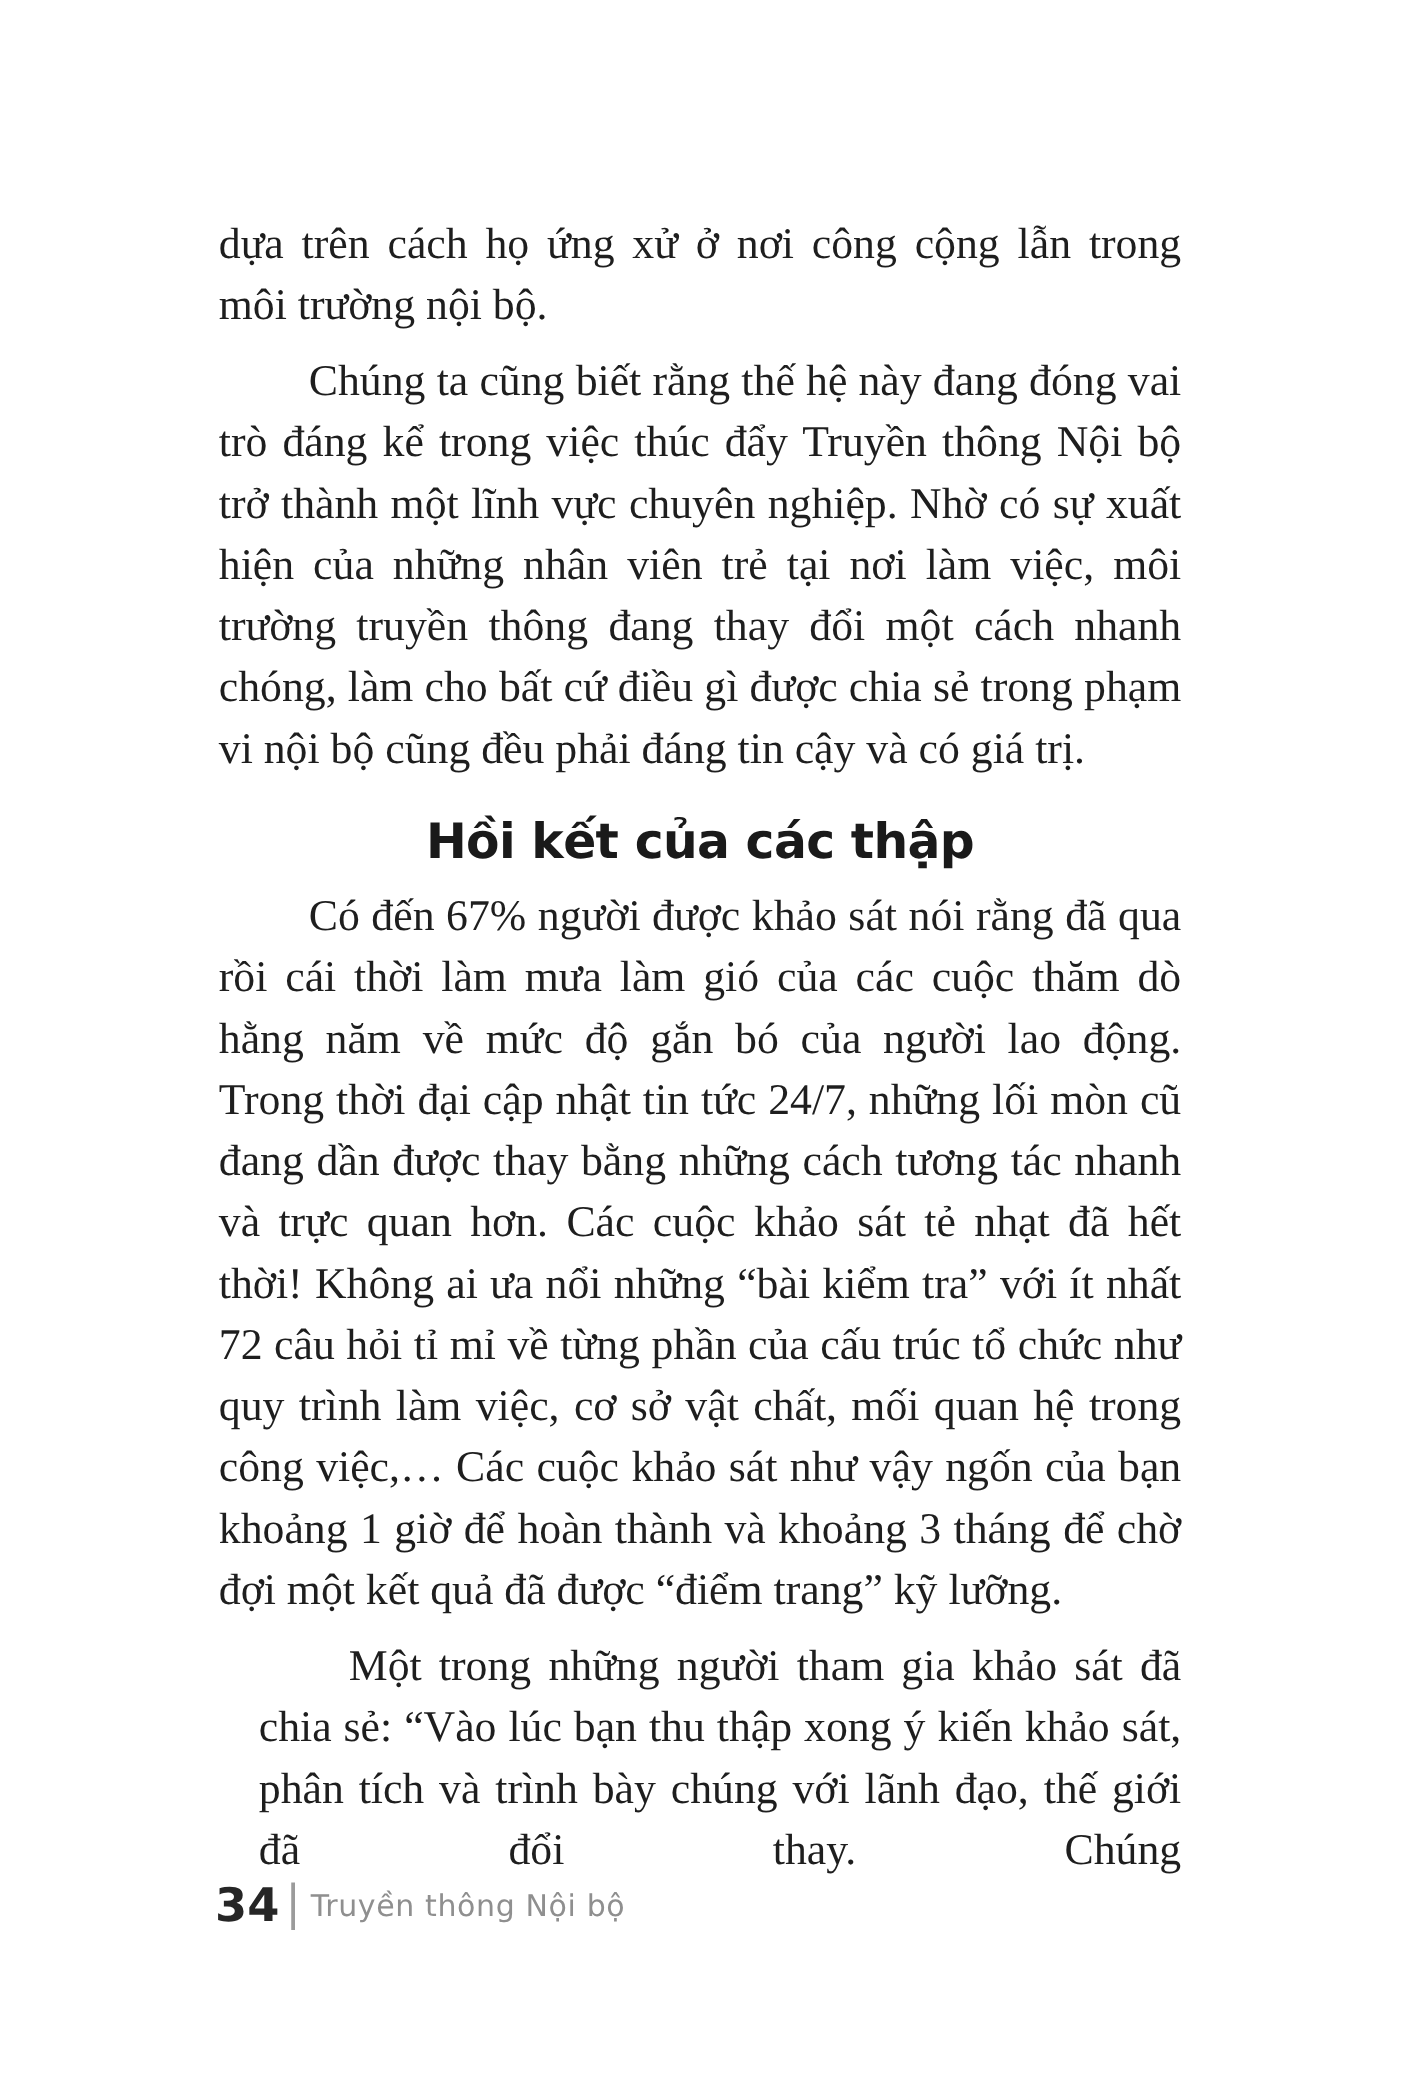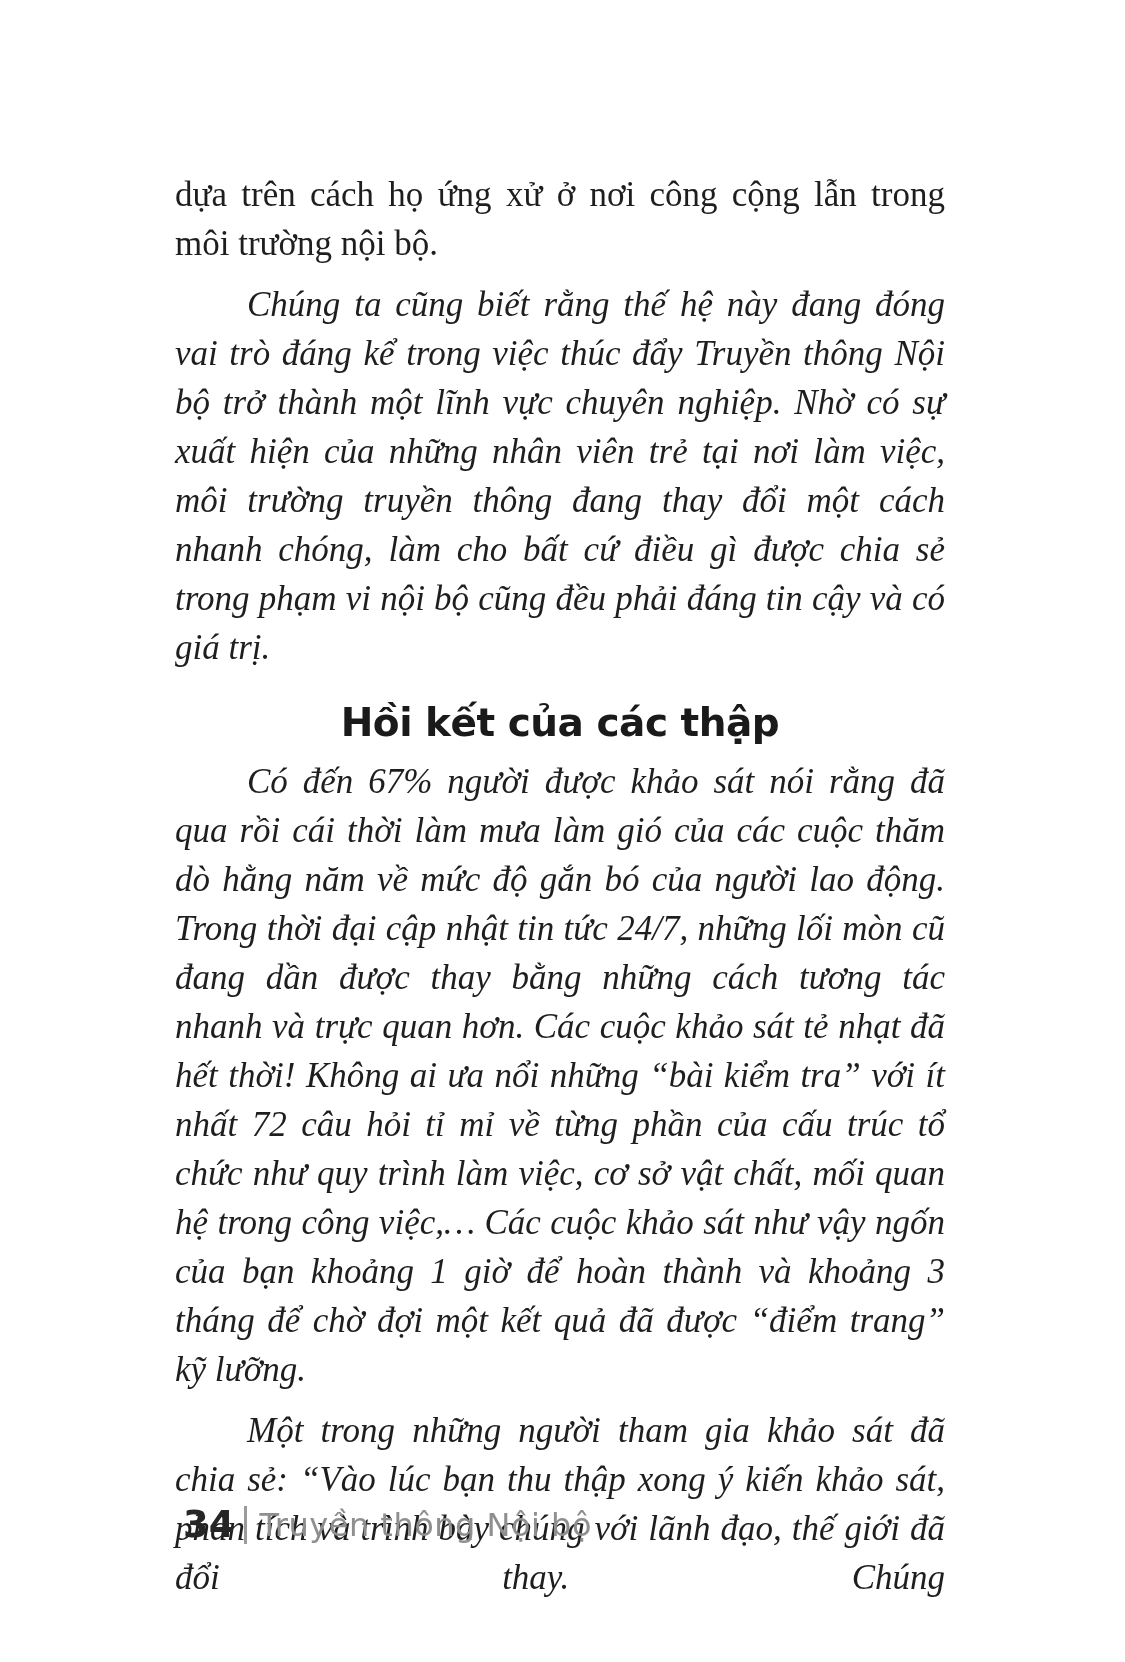--- a/index.html
+++ b/index.html
@@ -25,62 +25,62 @@
     margin: 0 0 12px 0;
     font-size: 35px;
     line-height: 49px;
     color: #1e1e1e;
     text-align: justify;
     text-justify: inter-word;
     hyphens: none;
   }
   .body-par.indent {
     text-indent: 72px;
-    font-style: italic;
   }
   .body-par.continues {
     text-align-last: justify;
+    margin-left: 32px;
   }
   .section-heading {
     margin: 27px 0 10px 0;
     text-align: center;
     font-family: "DejaVu Sans", "Liberation Sans", sans-serif;
     font-weight: 700;
     font-size: 39px;
     line-height: 48px;
     letter-spacing: -0.5px;
     color: #1a1a1a;
   }
   .section-heading .hl {
     display: block;
   }
   .page-footer {
     position: absolute;
-    left: 183px;
+    left: 172px;
     top: 1506px;
     display: flex;
     align-items: center;
     font-family: "DejaVu Sans", "Liberation Sans", sans-serif;
     text-align: right;
   }
   .page-number {
     font-weight: 700;
     font-size: 37px;
     line-height: 38px;
     color: #262626;
   }
   .footer-divider {
     width: 3px;
     height: 38px;
     background: #9b9b9b;
     margin: 0 13px 0 9px;
   }
   .footer-title {
     font-weight: 400;
-    font-size: 32px;
+    font-size: 24px;
     line-height: 32px;
     color: #8f8f8f;
     letter-spacing: 0.5px;
   }
 </style>
 </head>
 <body>
 
 <div class="page">
 

